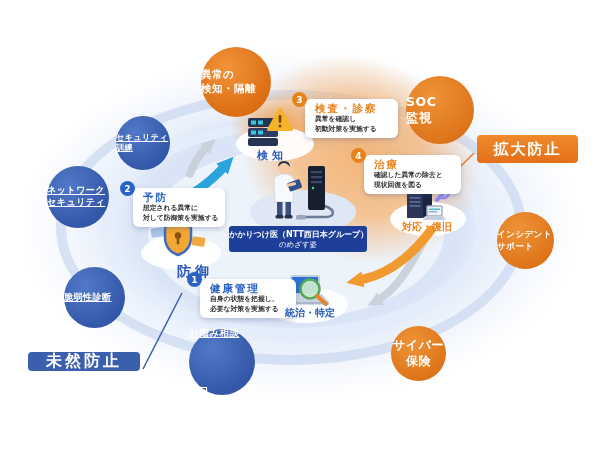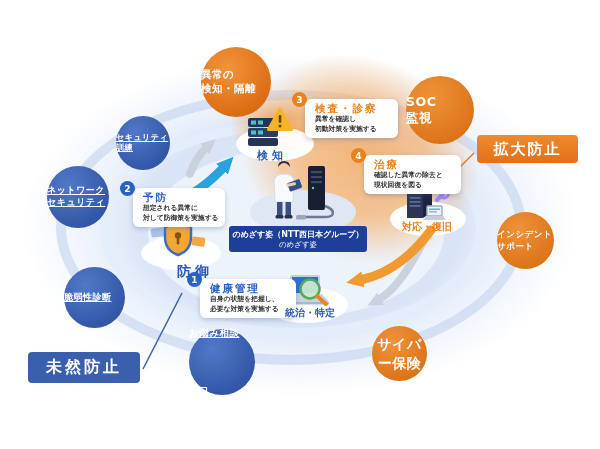--- a/index.html
+++ b/index.html
@@ -47,26 +47,26 @@
   .bubble.blue{background:radial-gradient(circle at 35% 30%,#5179c8,#3357a8 72%);text-decoration:underline;}
   .bubble.orange{background:radial-gradient(circle at 38% 30%,#ee9338,#dd7318 75%);}
   #b-training{left:116px;top:116px;width:54px;height:54px;font-size:8px;}
   #b-network{left:47px;top:166px;width:62px;height:62px;font-size:9px;}
   #b-vuln{left:64px;top:267px;width:61px;height:61px;font-size:9px;}
   #b-consult{left:189px;top:329px;width:66px;height:66px;font-size:9.5px;gap:46px;}
   #b-anomaly{left:201px;top:47px;width:70px;height:70px;font-size:10.5px;
              background:radial-gradient(circle at 38% 30%,#f2933a,#da6a10 78%);}
   #b-soc{left:406px;top:76px;width:68px;height:68px;font-size:12.5px;}
   #b-incident{left:497px;top:212px;width:57px;height:57px;font-size:8.5px;}
-  #b-cyber{left:372px;top:326px;width:55px;height:55px;font-size:14px;}
+  #b-cyber{left:391px;top:326px;width:55px;height:55px;font-size:12px;}
 
   
   .rbadge{position:absolute;color:#fff;font-weight:bold;display:flex;align-items:center;
           justify-content:center;border-radius:4px;}
-  #badge-mizen{left:28px;top:352px;width:112px;height:31px;background:#3a5fad;
+  #badge-mizen{left:28px;top:352px;width:112px;height:19px;background:#3a5fad;
                font-size:16px;letter-spacing:3px;}
   #badge-kakudai{left:477px;top:135px;width:101px;height:28px;
                background:linear-gradient(#ef8a2b,#e2701a);font-size:15px;letter-spacing:2px;}
 
   
   #doctor-box{position:absolute;left:229px;top:226px;width:138px;height:26px;background:#1d3f99;
               border-radius:3px;color:#fff;text-align:center;display:flex;flex-direction:column;
               justify-content:center;}
   #doctor-box .db1{font-size:8px;font-weight:bold;line-height:11px;white-space:nowrap;}
   #doctor-box .db2{font-size:7.5px;line-height:9px;}
@@ -199,21 +199,21 @@
       <rect x="28" y="25" width="13" height="9" rx="1" fill="#2f4f8f" transform="rotate(-20 34 29)"></rect>
       <rect x="26" y="27" width="10" height="3" rx="1.5" fill="#f4cba6" transform="rotate(-12 31 28)"></rect>
       <rect x="17" y="46" width="5.5" height="14" fill="#3a4f80"></rect>
       <rect x="25.5" y="46" width="5.5" height="14" fill="#3a4f80"></rect>
       <rect x="15.5" y="59" width="8" height="3.5" rx="1.5" fill="#27324a"></rect>
       <rect x="24.5" y="59" width="8" height="3.5" rx="1.5" fill="#27324a"></rect>
     </svg>
   </div>
 
   <div id="doctor-box">
-    <div class="db1">のめざす姿（NTT西日本グループ）</div>
+    <div class="db1">かかりつけ医（NTT西日本グループ）</div>
     <div class="db2">のめざす姿</div>
   </div>
 
   <div class="bubble blue" id="b-training">
     <span>セキュリティ</span>
     <span>訓練</span>
   </div>
   <div class="bubble blue" id="b-network">
     <span>ネットワーク</span>
     <span>セキュリティ</span>

